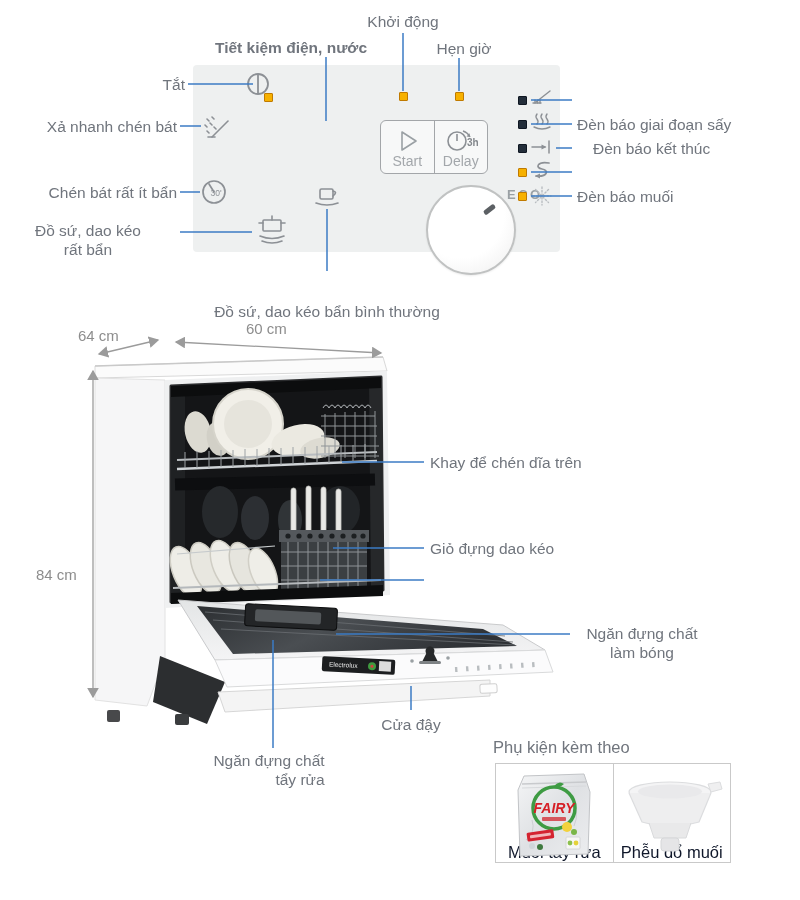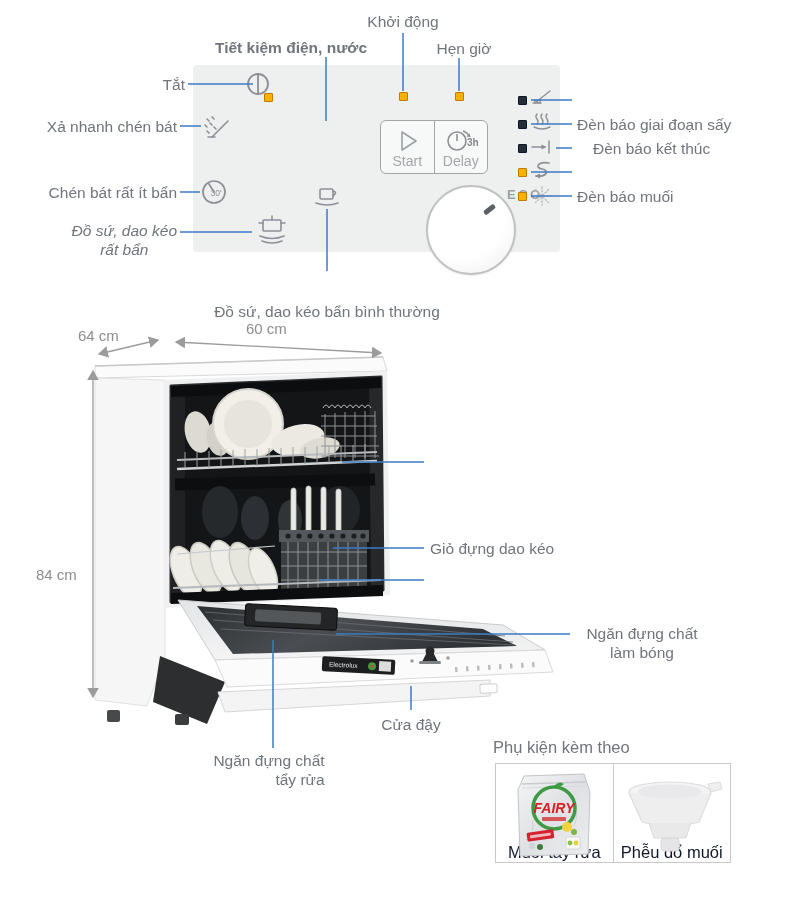--- a/index.html
+++ b/index.html
@@ -344,34 +344,35 @@
   </svg>
 
   <div class="abs txt-layer" style="left:0;top:0;width:800px;height:900px;">
 
     <div class="lbl center" style="left:403px;top:12px;">Khởi động</div>
     <div class="lbl center" style="left:291px;top:38px;font-weight:bold;">Tiết kiệm điện, nước</div>
     <div class="lbl center" style="left:464px;top:39px;">Hẹn giờ</div>
     <div class="lbl right" style="right:615px;top:75px;">Tắt</div>
     <div class="lbl right" style="right:623px;top:117px;">Xả nhanh chén bát</div>
     <div class="lbl right" style="right:623px;top:183px;">Chén bát rất ít bẩn</div>
-    <div class="lbl right" style="right:623px;top:221px;font-style:italic;">
+    <div class="lbl right" style="right:659px;top:221px;">
       <div>Đồ sứ, dao kéo</div>
       <div>rất bẩn</div>
     </div>
     <div class="lbl center" style="left:327px;top:274px;margin-top:28px;">Đồ sứ, dao kéo bẩn bình thường</div>
 
     <div class="lbl" style="left:577px;top:115px;">Đèn báo giai đoạn sấy</div>
     <div class="lbl" style="left:577px;top:139px;margin-left:16px;">Đèn báo kết thúc</div>
     <div class="lbl" style="left:577px;top:187px;">Đèn báo muối</div>
 
     <div class="dim" style="left:78px;top:327px;">64 cm</div>
     <div class="dim" style="left:246px;top:320px;">60 cm</div>
     <div class="dim" style="left:36px;top:518px;margin-top:48px;">84 cm</div>
 
+    <div class="lbl" style="left:430px;top:453px;">Khay để chén dĩa trên</div>
     <div class="lbl" style="left:430px;top:539px;">Giỏ đựng dao kéo</div>
     <div class="lbl" style="left:575px;top:624px;width:134px;text-align:center;white-space:normal;">
       <div>Ngăn đựng chất</div>
       <div>làm bóng</div>
     </div>
     <div class="lbl center" style="left:411px;top:715px;">Cửa đậy</div>
     <div class="lbl center" style="left:269px;top:751px;">
       <div>Ngăn đựng chất</div>
       <div>tẩy rửa</div>
     </div>

